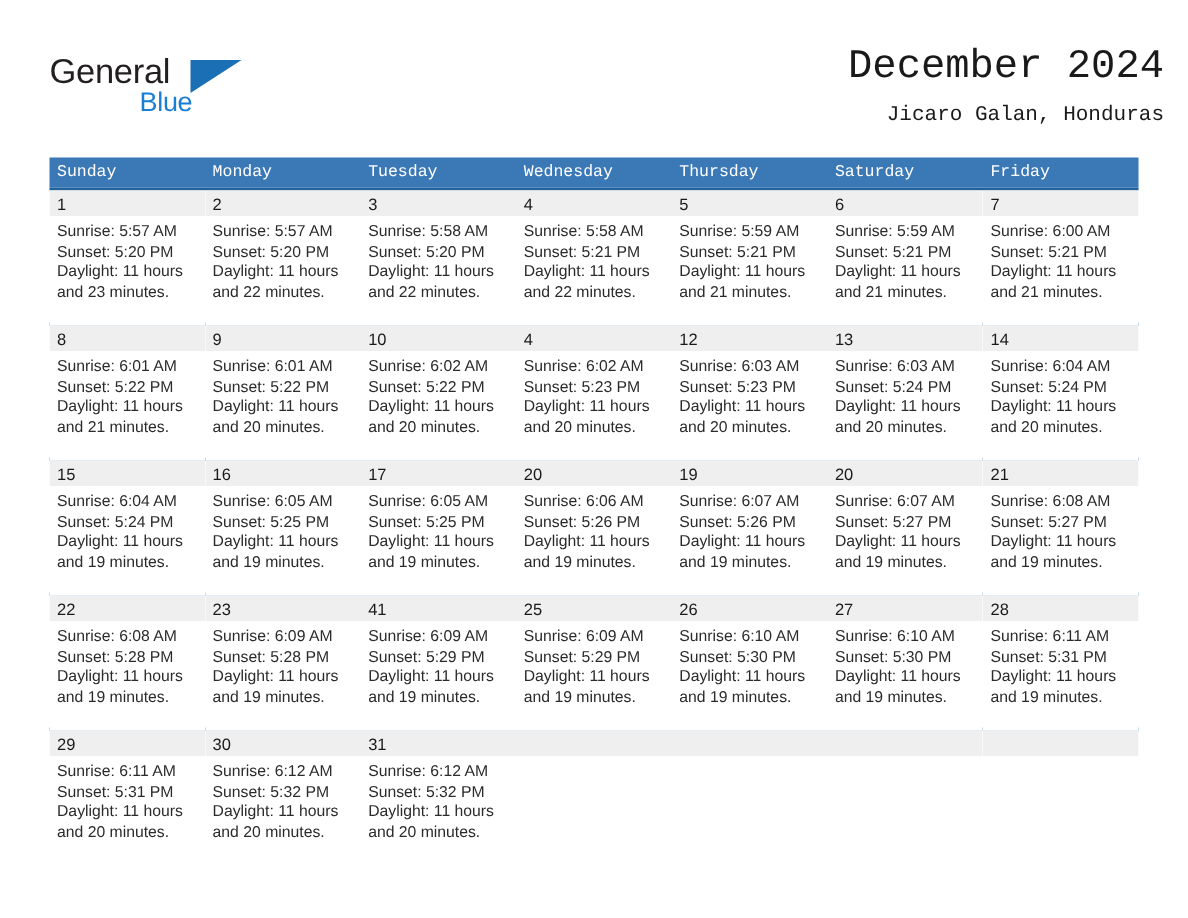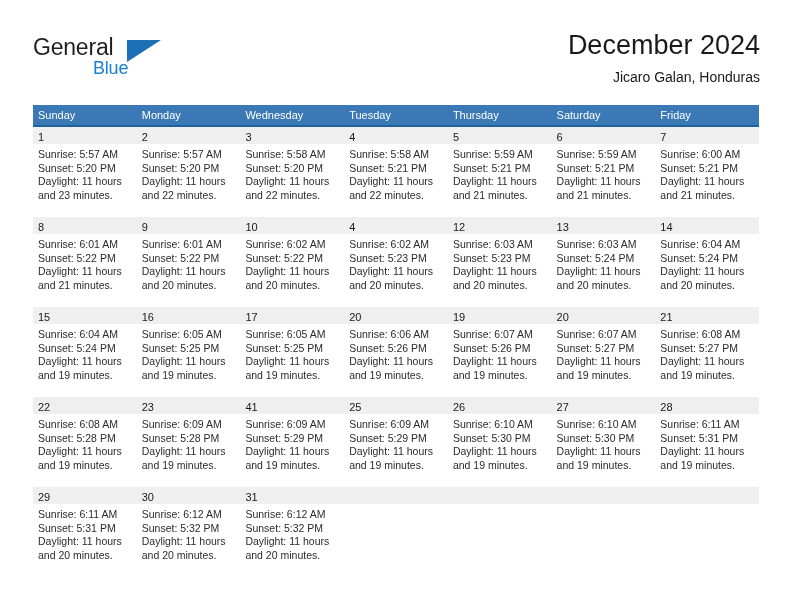--- a/index.html
+++ b/index.html
@@ -15,21 +15,21 @@
     width: 792px;
     height: 612px;
     background: #ffffff;
   }
 
   
   .header {
     position: absolute;
     left: 33px;
     top: 28px;
-    right: 32px;
+    right: 16px;
     height: 70px;
   }
   .logo {
     position: absolute;
     left: 0;
     top: 6px;
     width: 200px;
     height: 56px;
   }
   .logo-general {
@@ -57,20 +57,21 @@
     font-size: 18px;
     color: #1a7fd4;
     letter-spacing: -0.2px;
   }
 
   .title-block {
     position: absolute;
     right: 0;
     top: 0;
     text-align: right;
+    font-family: Liberation Mono, monospace;
   }
   .cal-title {
     font-size: 27px;
     color: #1a1a1a;
     line-height: 34px;
     font-weight: normal;
     white-space: nowrap;
   }
   .cal-subtitle {
     font-size: 14px;
@@ -95,20 +96,21 @@
   .weekday {
     flex: 1 1 0;
     min-width: 0;
     height: 20px;
     line-height: 20px;
     padding-left: 5px;
     color: #ffffff;
     font-size: 11px;
     white-space: nowrap;
     overflow: hidden;
+    font-family: Liberation Mono, monospace;
   }
 
   .week-row {
     display: flex;
     width: 100%;
     height: 90px;
     border-top: 2px solid #20639b;
   }
   .week-row:first-of-type { border-top: none; }
 
@@ -160,22 +162,22 @@
       <div class="cal-subtitle">Jicaro Galan, Honduras</div>
     </div>
 
   </div>
 
   <div class="calendar">
 
     <div class="weekday-row">
       <div class="weekday">Sunday</div>
       <div class="weekday">Monday</div>
+      <div class="weekday">Tuesday</div>
       <div class="weekday">Wednesday</div>
-      <div class="weekday">Tuesday</div>
       <div class="weekday">Thursday</div>
       <div class="weekday">Saturday</div>
       <div class="weekday">Friday</div>
     </div>
 
     <div class="week-row">
       <div class="day-cell">
         <div class="day-number-band"><span class="day-number">1</span></div>
         <div class="day-lines">
           <div class="day-line">Sunrise: 5:57 AM</div>

